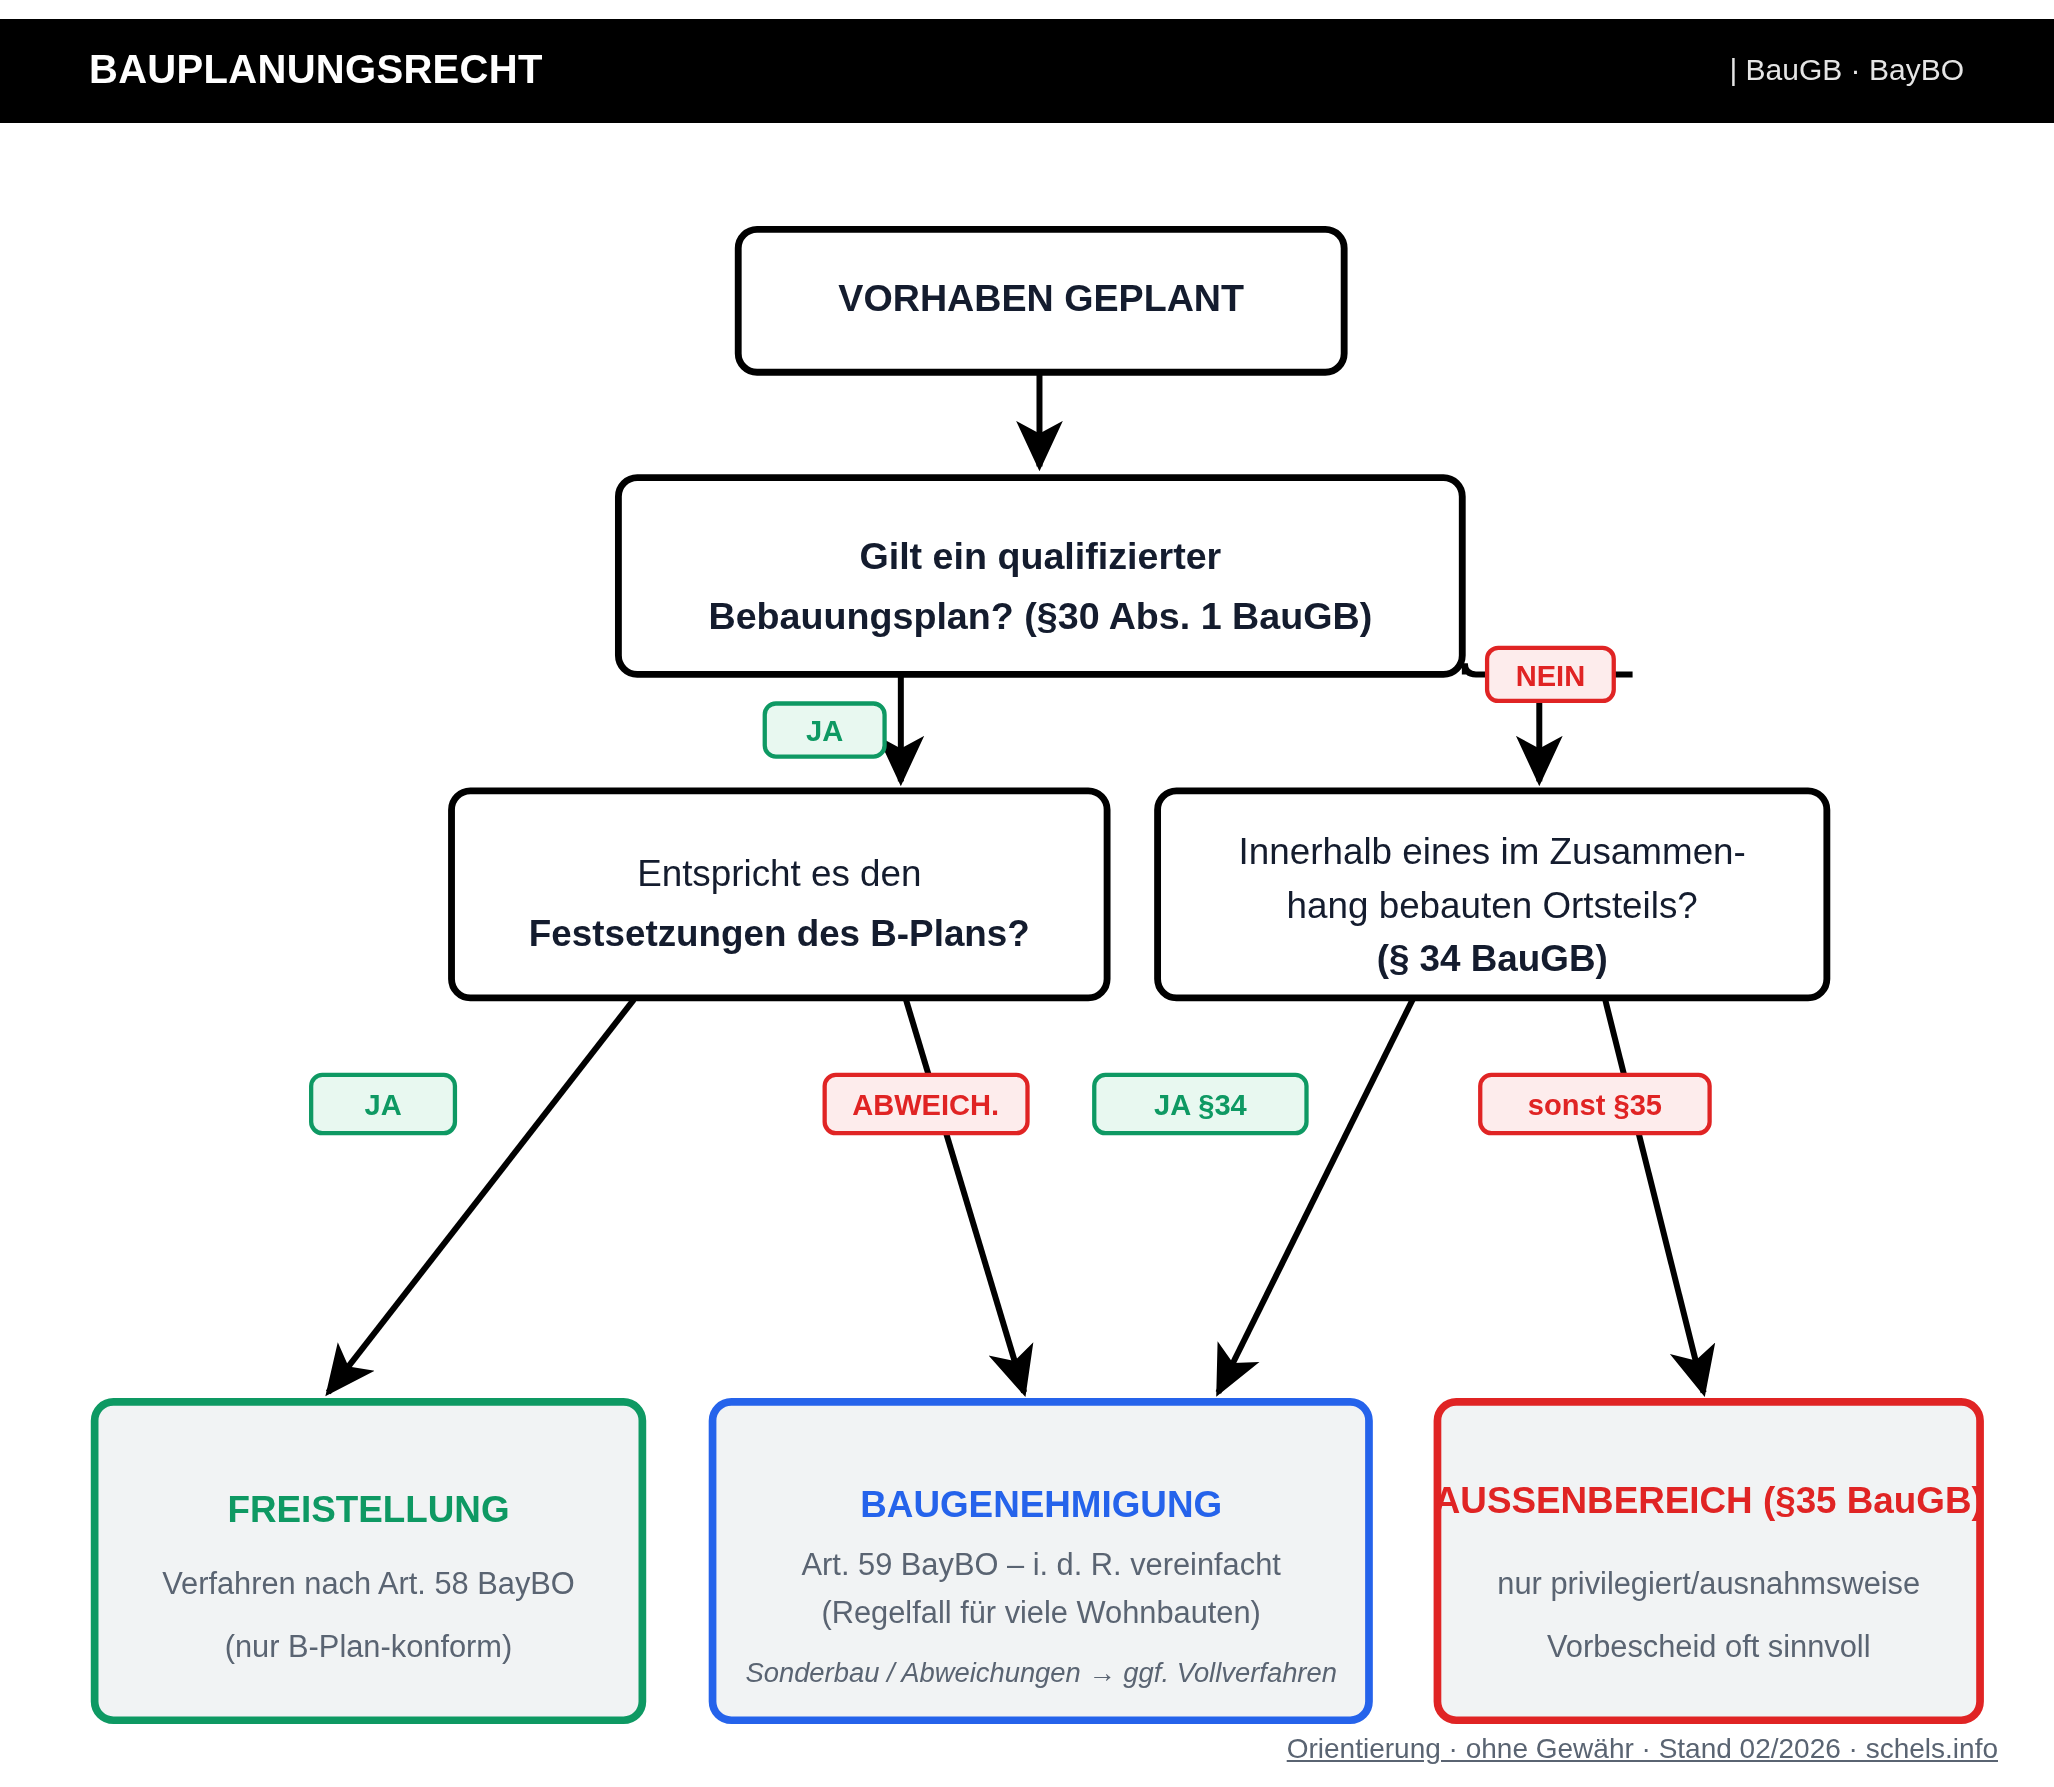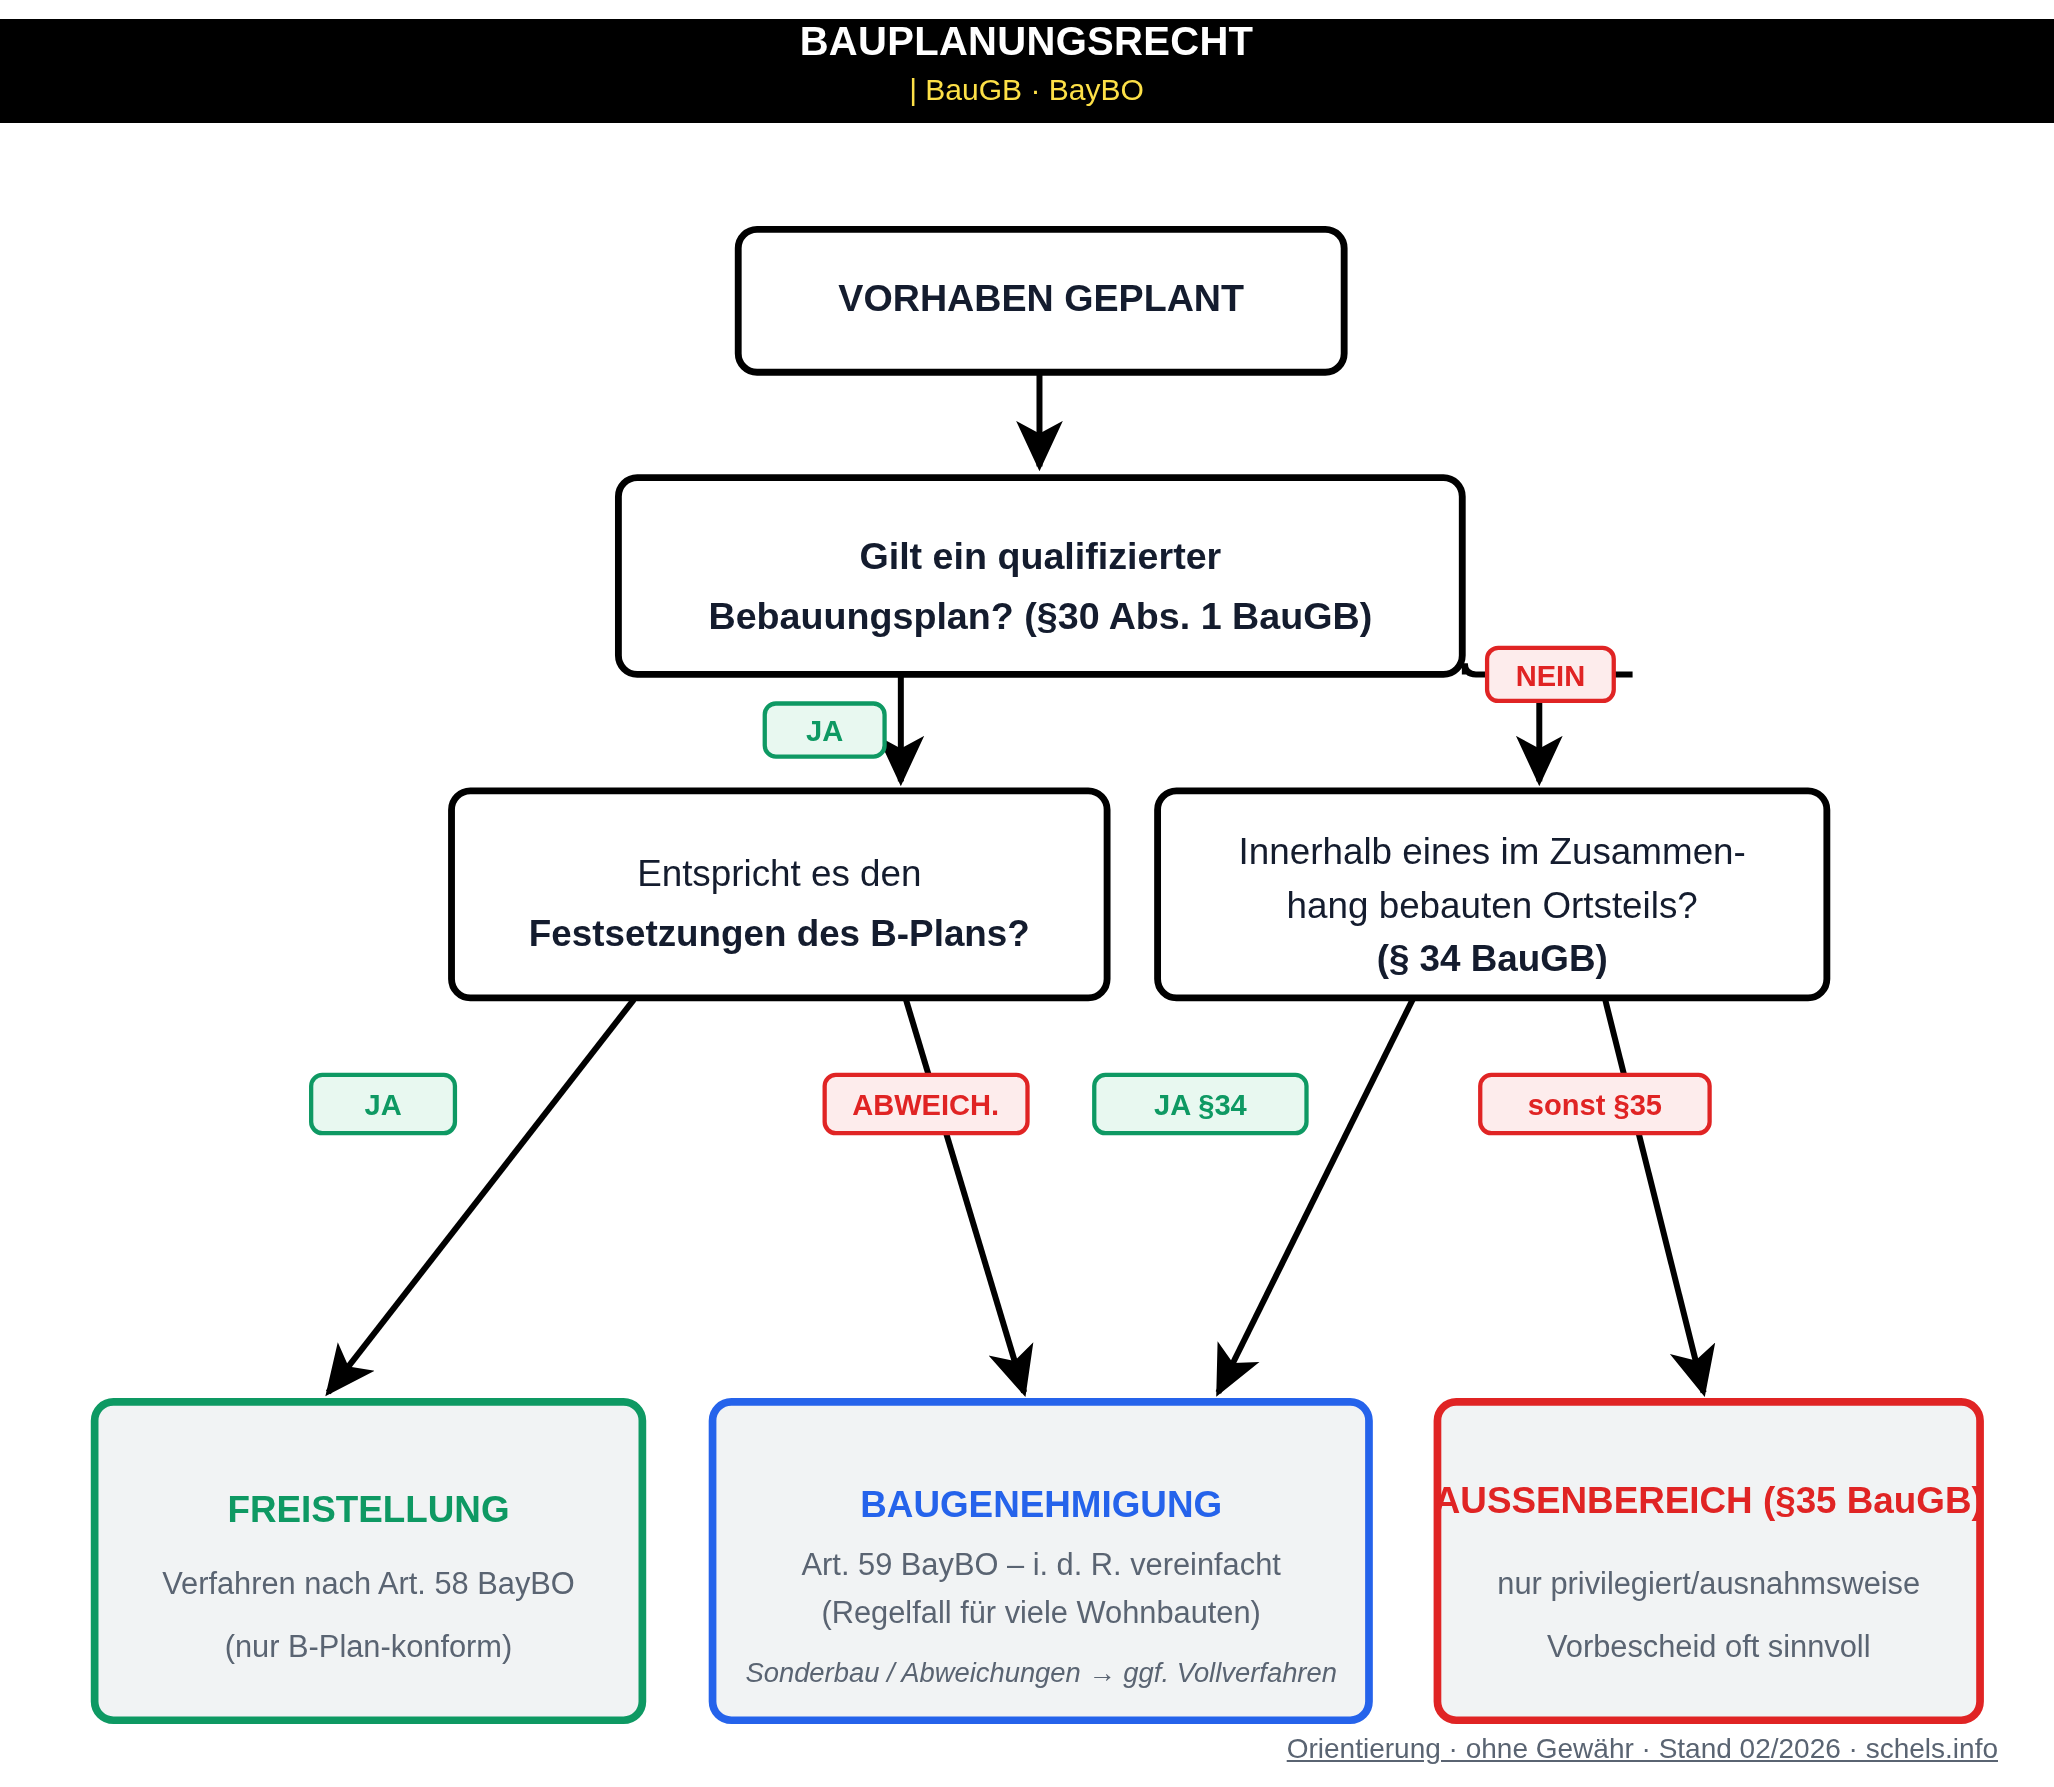--- a/index.html
+++ b/index.html
@@ -20,32 +20,31 @@
     position: absolute;
     left: 0;
     top: 19px;
     width: 2055px;
     height: 104px;
     background: #000000;
     display: flex;
     align-items: center;
     justify-content: space-between;
     box-sizing: border-box;
-    padding: 0 91px 16px 89px;
-    flex-direction: column;
+    padding: 0 91px 3px 89px;
   }
   #header-title {
     color: #ffffff;
     font-size: 40px;
     font-weight: bold;
     letter-spacing: 0.3px;
     white-space: nowrap;
   }
   #header-subtitle {
-    color: #fde047;
+    color: #e5e5e5;
     font-size: 30px;
     font-weight: normal;
     white-space: nowrap;
   }
 
   
   #flow-canvas {
     position: absolute;
     left: 0;
     top: 0;

